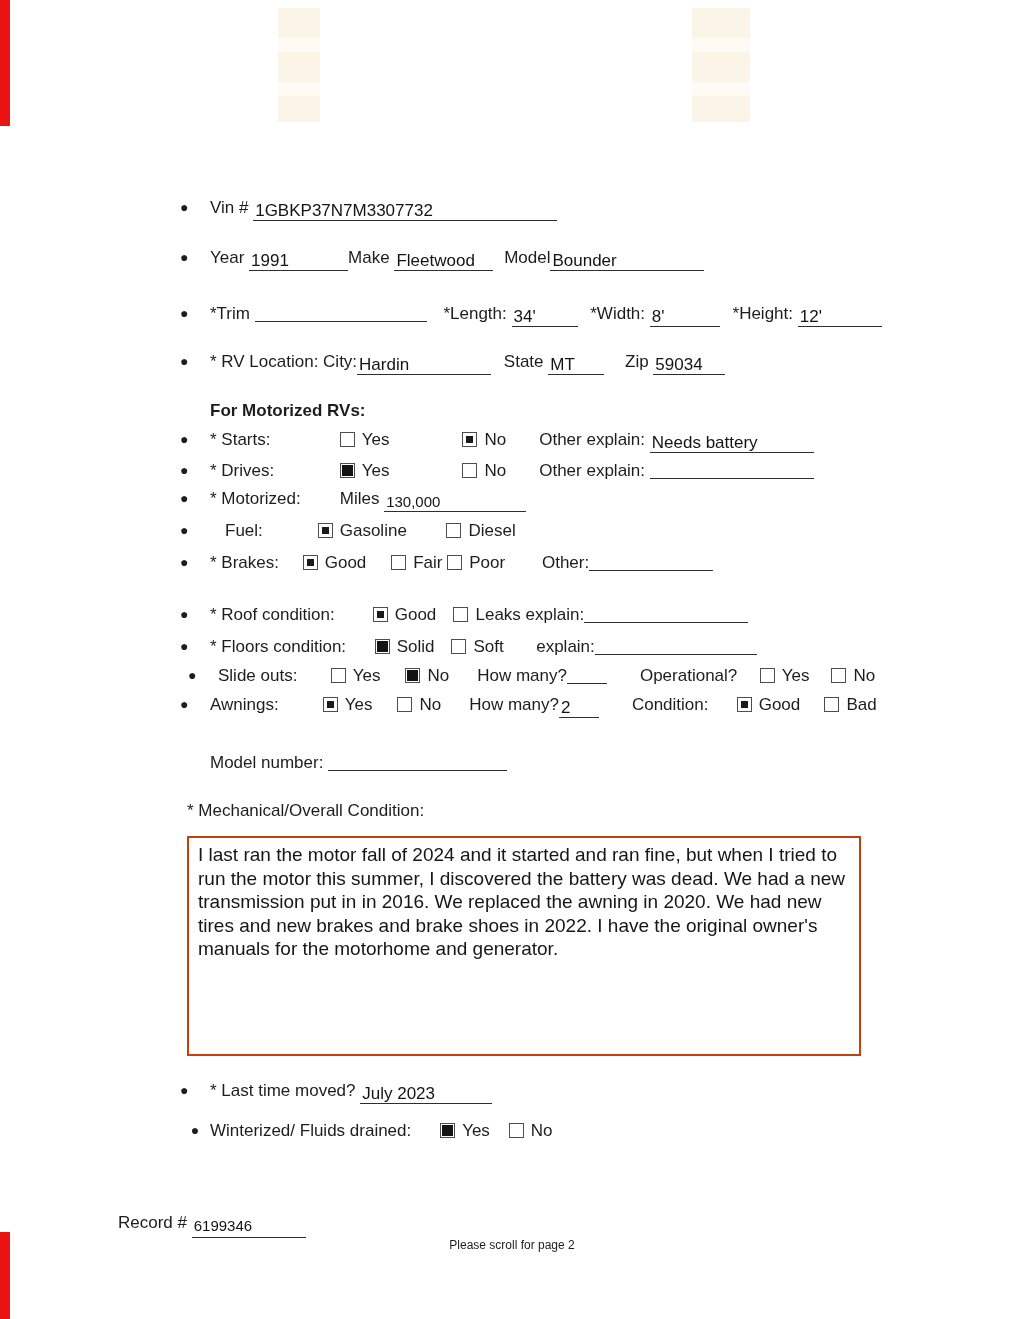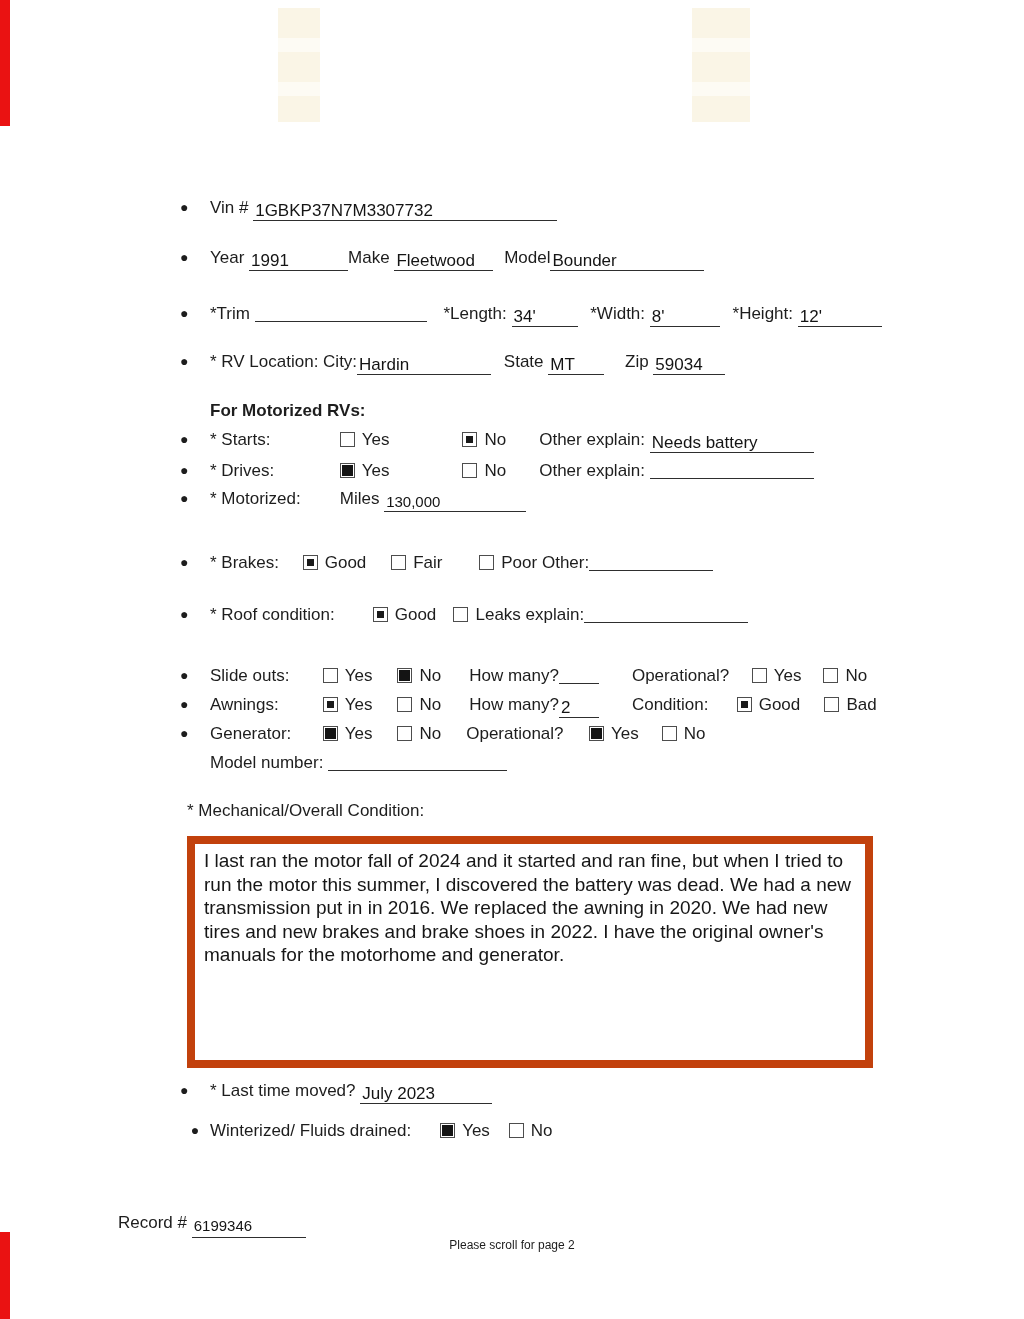--- a/index.html
+++ b/index.html
@@ -26,21 +26,21 @@
   .fill{display:inline-block;border-bottom:1.7px solid #2e2e2e;height:20px;
         padding:0 2px;vertical-align:-3px;font-size:17px;color:#141414;}
   
   .cb{display:inline-block;box-sizing:border-box;width:15px;height:15px;
       border:1.7px solid #4d4d4d;background:#fff;vertical-align:-2px;
       margin-right:7px;position:relative;}
   .cb-dot::after{content:"";position:absolute;top:3px;left:3px;right:3px;bottom:3px;background:#1a1a1a;}
   .cb-full::after{content:"";position:absolute;top:1px;left:1px;right:1px;bottom:1px;background:#141414;}
   
   .mech-box{position:absolute;left:187px;top:836px;width:652px;height:206px;
-            border:8px solid #c2410c;padding:5px 9px;
+            border:2px solid #c2410c;padding:5px 9px;
             font-size:19px;line-height:23.5px;white-space:normal;color:#161616;}
   .footer-record{position:absolute;left:118px;top:1213px;font-size:17px;white-space:nowrap;}
   .scroll-note{position:absolute;left:0;top:1238px;width:100%;text-align:center;font-size:12px;}
 </style>
 </head>
 <body>
 
 <div class="page">
 
   <div class="edge-mark edge-top"></div>
@@ -96,64 +96,67 @@
     <span class="lbl">Other explain:</span>
     <span class="fill" style="min-width:160px;">Needs battery</span>
   </div>
 
   <div class="row" style="top:487px;">
     <span class="bullet">●</span><span class="lbl ib" style="width:125px;">* Motorized:</span>
     <span class="lbl">Miles</span>
     <span class="fill" style="min-width:138px;font-size:15px;">130,000</span>
   </div>
 
+  <div class="row" style="top:519px;">
+    <span class="bullet">●</span><span class="lbl ib" style="width:88px;padding-left:15px;">Fuel:</span>
+    <span class="ib" style="width:124px;"><span class="cb cb-dot"></span><span class="lbl">Gasoline</span></span>
+    <span class="ib"><span class="cb"></span><span class="lbl">Diesel</span></span>
+  </div>
 
   <div class="row" style="top:550px;">
     <span class="bullet">●</span><span class="lbl ib" style="width:88px;">* Brakes:</span>
     <span class="ib" style="width:74px;"><span class="cb cb-dot"></span><span class="lbl">Good</span></span>
     <span class="ib" style="width:61px;text-align:right;"><span class="cb"></span><span class="lbl">Fair</span></span>
-    <span class="ib" style="width:90px;text-align:right;"><span class="cb"></span><span class="lbl">Poor</span></span>
+    <span class="ib" style="width:90px;"><span class="cb"></span><span class="lbl">Poor</span></span>
     <span class="lbl">Other:</span><span class="fill" style="min-width:120px;"></span>
   </div>
 
   <div class="row" style="top:602px;">
     <span class="bullet">●</span><span class="lbl ib" style="width:158px;">* Roof condition:</span>
     <span class="ib" style="width:76px;"><span class="cb cb-dot"></span><span class="lbl">Good</span></span>
     <span class="cb"></span><span class="lbl">Leaks explain:</span><span class="fill" style="min-width:160px;"></span>
   </div>
 
+  <div class="row" style="top:634px;">
+    <span class="bullet">●</span><span class="lbl ib" style="width:160px;">* Floors condition:</span>
+    <span class="ib" style="width:72px;"><span class="cb cb-full"></span><span class="lbl">Solid</span></span>
+    <span class="ib" style="width:80px;"><span class="cb"></span><span class="lbl">Soft</span></span>
+    <span class="lbl">explain:</span><span class="fill" style="min-width:158px;"></span>
+  </div>
 
-  <div class="row" style="top:663px;">
+  <div class="row" style="top:663px;margin-left:8px;">
     <span class="bullet">●</span><span class="lbl ib" style="width:108px;">Slide outs:</span>
     <span class="ib" style="width:70px;"><span class="cb"></span><span class="lbl">Yes</span></span>
     <span class="ib" style="width:67px;"><span class="cb cb-full"></span><span class="lbl">No</span></span>
     <span class="ib" style="width:158px;"><span class="lbl">How many?</span><span class="fill" style="min-width:36px;"></span></span>
     <span class="lbl ib" style="width:115px;">Operational?</span>
     <span class="ib" style="width:67px;"><span class="cb"></span><span class="lbl">Yes</span></span>
     <span class="ib"><span class="cb"></span><span class="lbl">No</span></span>
   </div>
 
   <div class="row" style="top:693px;">
     <span class="bullet">●</span><span class="lbl ib" style="width:108px;">Awnings:</span>
     <span class="ib" style="width:70px;"><span class="cb cb-dot"></span><span class="lbl">Yes</span></span>
     <span class="ib" style="width:67px;"><span class="cb"></span><span class="lbl">No</span></span>
     <span class="ib" style="width:158px;"><span class="lbl">How many?</span><span class="fill" style="min-width:36px;">2</span></span>
     <span class="lbl ib" style="width:100px;">Condition:</span>
     <span class="ib" style="width:83px;"><span class="cb cb-dot"></span><span class="lbl">Good</span></span>
     <span class="ib"><span class="cb"></span><span class="lbl">Bad</span></span>
   </div>
 
-  <div class="row" style="top:722px;">
-    <span class="bullet">●</span><span class="lbl ib" style="width:108px;">Generator:</span>
-    <span class="ib" style="width:70px;"><span class="cb cb-full"></span><span class="lbl">Yes</span></span>
-    <span class="ib" style="width:64px;"><span class="cb"></span><span class="lbl">No</span></span>
-    <span class="lbl ib" style="width:118px;">Operational?</span>
-    <span class="ib" style="width:68px;"><span class="cb cb-full"></span><span class="lbl">Yes</span></span>
-    <span class="ib"><span class="cb"></span><span class="lbl">No</span></span>
-  </div>
 
   <div class="row" style="top:750px;left:210px;">
     <span class="lbl">Model number:</span>
     <span class="fill" style="min-width:175px;"></span>
   </div>
 
   <div class="row" style="top:800px;left:187px;">* Mechanical/Overall Condition:</div>
   <div class="mech-box">I last ran the motor fall of 2024 and it started and ran fine, but when I tried to run the motor this summer, I discovered the battery was dead.  We had a new transmission put in in 2016. We replaced the awning in 2020. We had new tires and new brakes and brake shoes in 2022. I have the original owner's manuals for the motorhome and generator.</div>
 
   <div class="row" style="top:1079px;">

